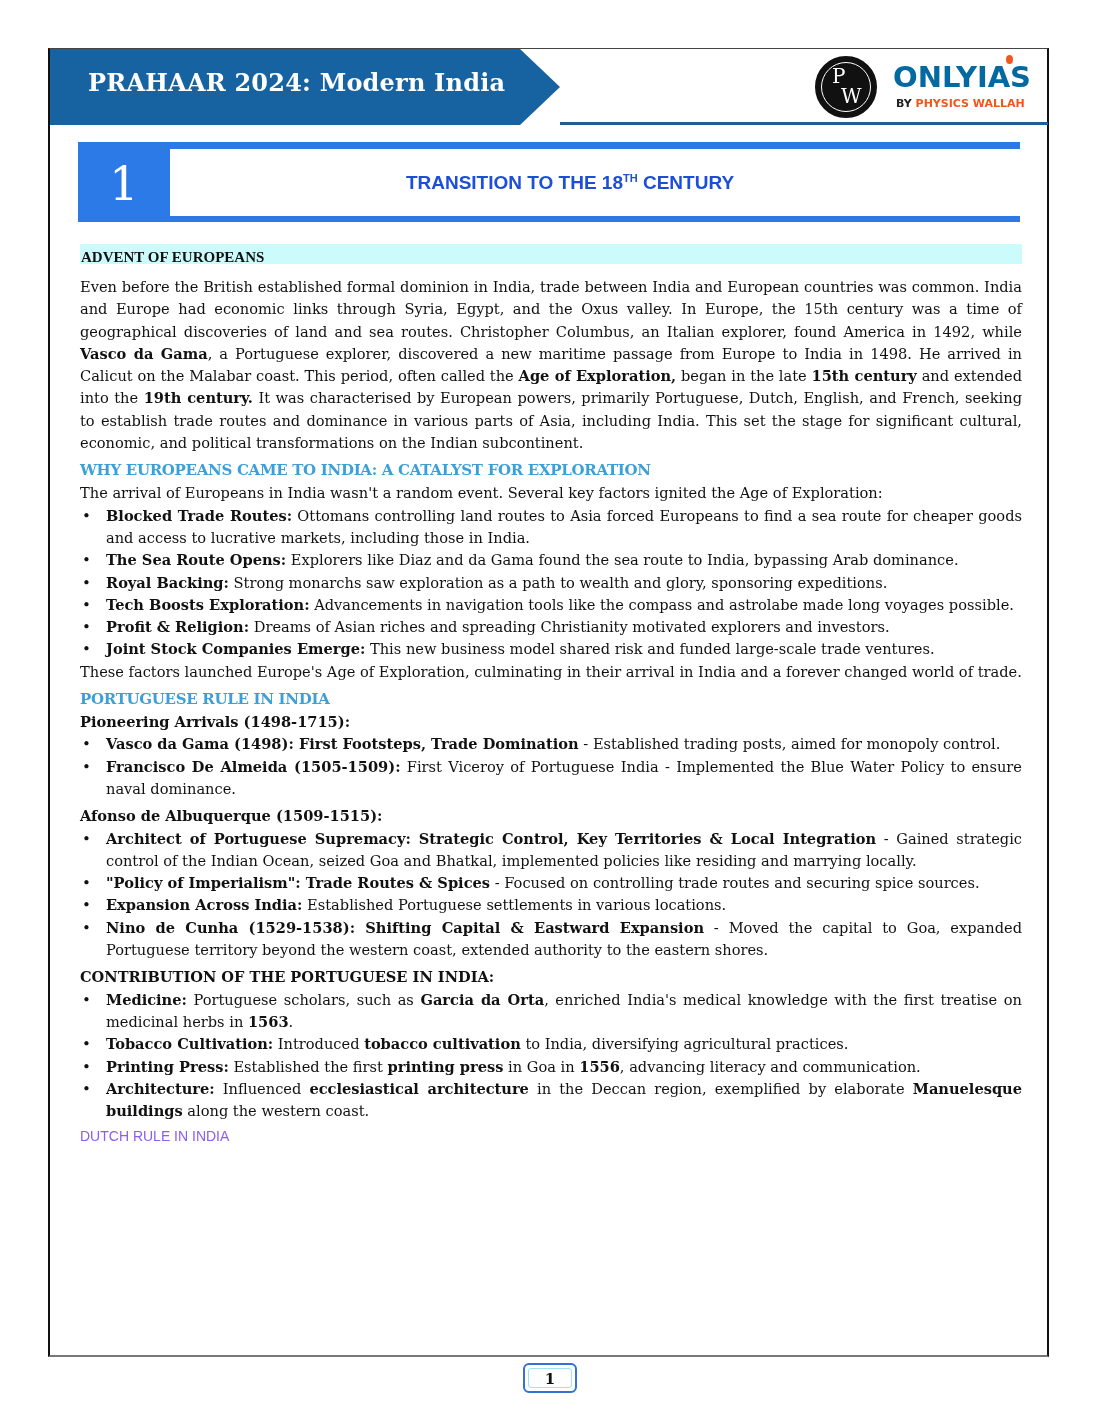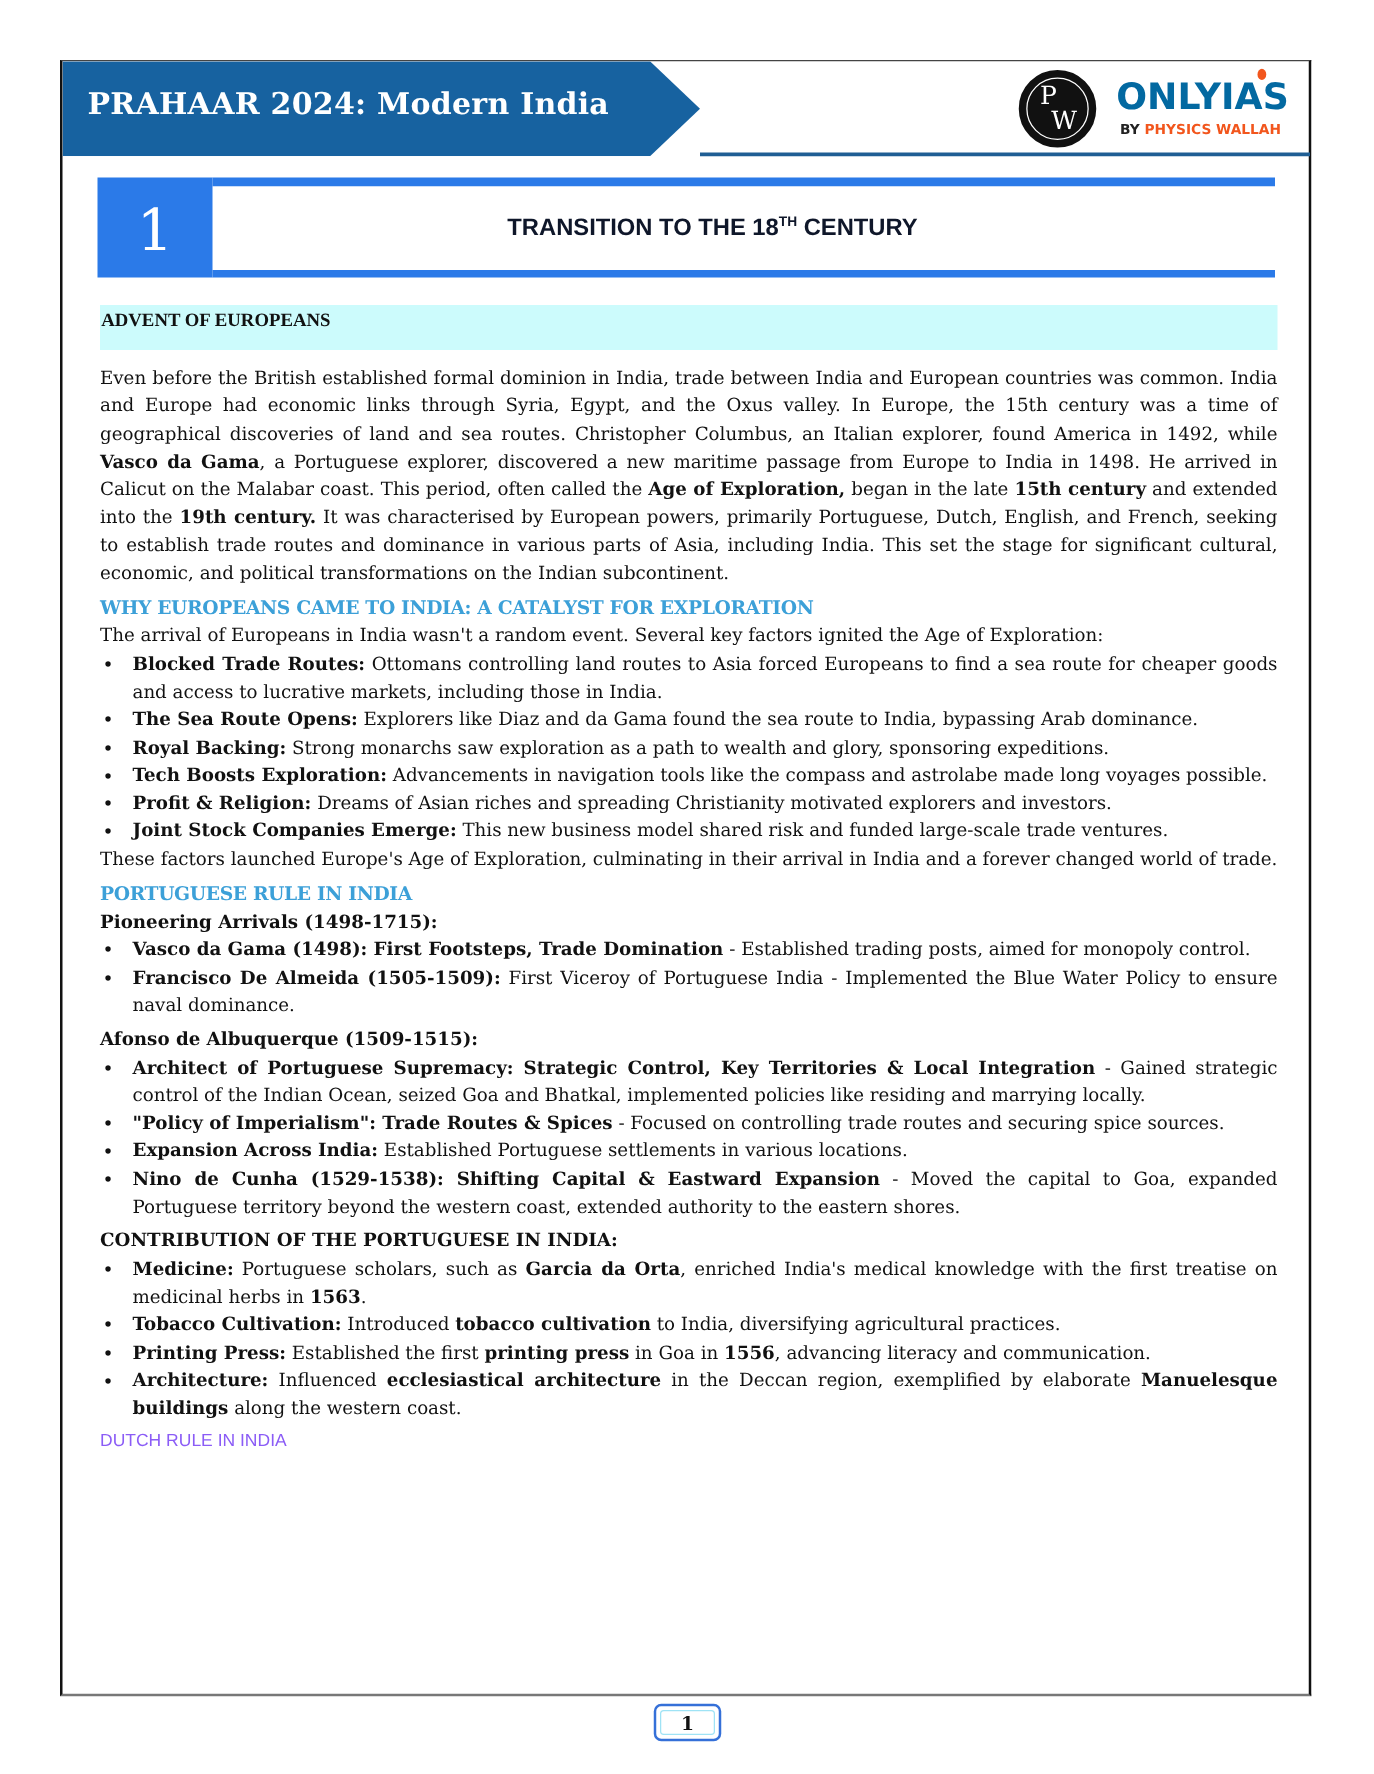--- a/index.html
+++ b/index.html
@@ -3,46 +3,46 @@
 <meta charset="utf-8">
 <style>
   html, body { margin:0; padding:0; background:#ffffff; }
   body { width:1099px; height:1419px; position:relative; overflow:hidden;
          font-family:"DejaVu Serif","Liberation Serif",serif; color:#111; }
   .frame { position:absolute; left:48px; top:48px; width:1001px; height:1309px;
            border-left:2px solid #111; border-right:2px solid #111; border-top:1px solid #444;
            border-bottom:2px solid #777; box-sizing:border-box; }
   .banner { position:absolute; left:50px; top:49px; width:510px; height:76px; background:#1762a0;
             clip-path:polygon(0 0, 470px 0, 510px 38px, 470px 76px, 0 76px); }
-  .banner-title { position:absolute; left:70px; top:68px; font-family:"DejaVu Serif",serif;
+  .banner-title { position:absolute; left:88px; top:68px; font-family:"DejaVu Serif",serif;
                   font-weight:bold; font-size:24px; color:#fff; letter-spacing:0.2px; }
   .header-line { position:absolute; left:560px; top:122px; width:488px; height:3px; background:#1f5e94; }
   .logo-pw { position:absolute; left:815px; top:56px; width:58px; height:58px; border-radius:50%;
              background:#111; border:2px solid #111; }
   .logo-pw .ring { position:absolute; inset:4px; border-radius:50%; border:1.5px solid #fff; }
   .logo-pw .p { position:absolute; left:15px; top:6px; color:#fff; font-family:"DejaVu Serif",serif; font-size:20px; }
   .logo-pw .w { position:absolute; left:24px; top:26px; color:#fff; font-family:"DejaVu Serif",serif; font-size:20px; }
   .logo-only { position:absolute; left:893px; top:60px; font-family:"DejaVu Sans",sans-serif; font-weight:bold;
                font-size:29px; color:#0369a1; letter-spacing:0px; }
   .logo-dot { position:absolute; left:1006px; top:55px; width:7px; height:9px; background:#f2561d; border-radius:50%; }
   .logo-by { position:absolute; left:896px; top:97px; font-family:"DejaVu Sans",sans-serif; font-weight:bold;
              font-size:11px; color:#222;text-align:center; }
   .logo-by span { color:#f2561d; }
   .chapter-box { position:absolute; left:78px; top:142px; width:942px; height:80px; }
   .ch-num-bg { position:absolute; left:0; top:0; width:92px; height:80px; background:#2b7ae8; }
   .ch-num { position:absolute; left:0; top:0; width:92px; height:80px; text-align:center; line-height:84px;
             font-family:"DejaVu Serif",serif; font-size:46px; color:#fff; }
   .ch-bar-top { position:absolute; left:92px; top:0; width:850px; height:7px; background:#2b7ae8; }
   .ch-bar-bot { position:absolute; left:92px; top:74px; width:850px; height:6px; background:#2b7ae8; }
   .ch-title { position:absolute; left:92px; top:30px; width:800px; text-align:center;
-              font-family:"Liberation Sans",sans-serif; font-weight:bold; font-size:19px; color:#0f172a; }
+              font-family:"Liberation Sans",sans-serif; font-weight:bold; font-size:19px; color:#1d4ed8; }
   .ch-title sup { font-size:11px; }
   .content { position:absolute; left:80px; top:244px; width:942px;
              font-family:"DejaVu Serif",serif; font-size:14.6px; line-height:22.3px; }
-  .advent { background:#ccfbfc; height:36px; font-weight:bold; font-size:15px;
+  .advent { background:#ccfbfc; height:20px; font-weight:bold; font-size:15px;
             font-family:"Liberation Serif",serif; line-height:26px; padding-left:1px; margin-bottom:12px; }
   p { margin:0; text-align:justify; }
   .h-blue { color:#3ca0d8; font-weight:bold; font-size:15px; margin:0; line-height:24px;
             font-family:"DejaVu Serif",serif; letter-spacing:-0.3px; }
   .h-black { font-weight:bold; margin:0; line-height:22.3px; }
   ul { list-style:none; margin:0; padding:0; }
   li { position:relative; padding-left:26px; text-align:justify; }
   li::before { content:"\2022"; position:absolute; left:2px; top:0; font-size:15px; }
   .gap { height:5px; }
   .dutch-h { font-family:"Liberation Sans",sans-serif; color:#8b5cf6; font-size:14px; font-weight:normal; line-height:24px; margin-top:2px; margin-bottom:4px; }

